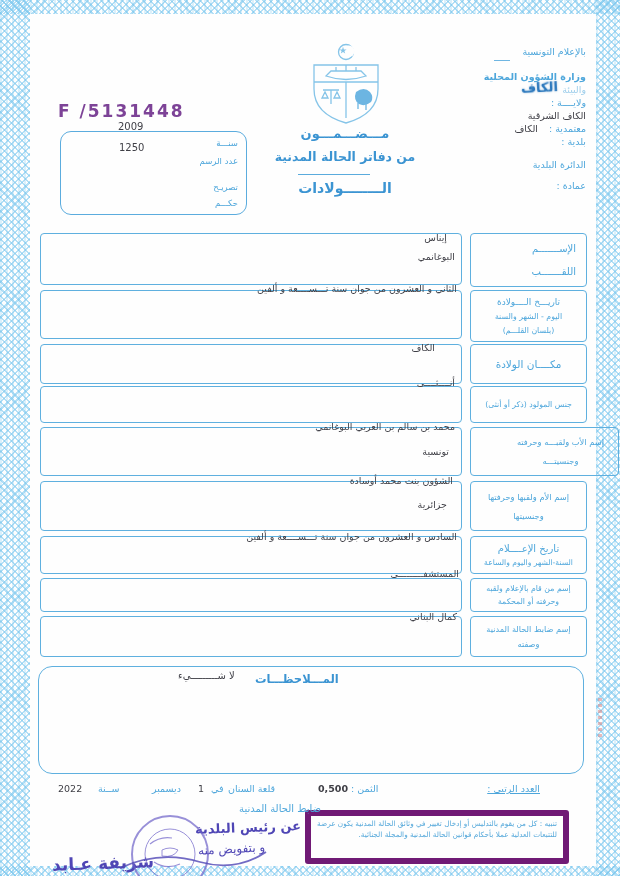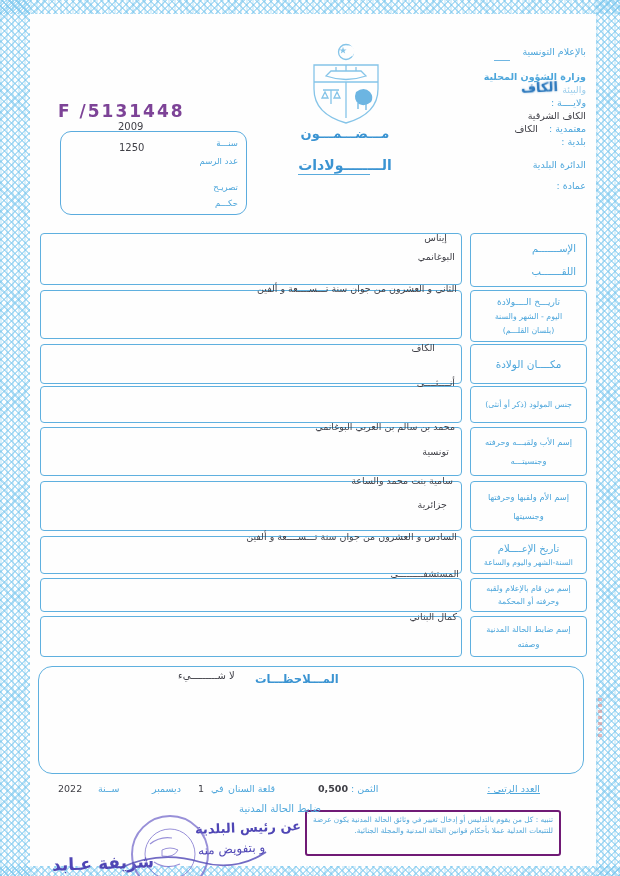--- a/index.html
+++ b/index.html
@@ -61,21 +61,21 @@
 
   
   .remarks{position:absolute;left:38px;top:666px;width:544px;height:106px;
       border:1.5px solid #5fb0df;border-radius:14px;}
   .remarks-title{position:absolute;left:255px;top:672px;font-size:11.5px;font-weight:bold;color:#3b94d2;}
   .remarks-val{position:absolute;left:178px;top:670px;font-size:10px;color:#3f3f46;}
 
   
   .f-item{position:absolute;top:783px;font-size:9.5px;white-space:nowrap;}
   .notice{position:absolute;left:305px;top:810px;width:240px;height:36px;
-      border:2px solid #701a75;border-radius:3px;padding:3px 6px;
+      border:6px solid #701a75;border-radius:3px;padding:3px 6px;
       font-size:7.3px;line-height:1.5;color:#55a8da;text-align:right;}
   .officer-title{position:absolute;left:215px;top:803px;width:130px;text-align:center;
       font-size:10px;color:#4da6db;white-space:nowrap;}
   .hw1{position:absolute;left:195px;top:820px;font-size:13px;transform:rotate(-2deg);font-weight:bold;}
   .hw2{position:absolute;left:198px;top:842px;font-size:12px;transform:rotate(-3deg);}
   .hw-name{position:absolute;left:52px;top:853px;font-size:17px;font-weight:bold;
       letter-spacing:2px;transform:rotate(-2deg);}
   .margin-mark{position:absolute;right:18px;top:695px;width:4px;height:42px;
       background:repeating-linear-gradient(0deg,#d98c8c 0 3px,transparent 3px 6px);opacity:.6;}
 </style>
@@ -131,20 +131,21 @@
   <div class="regbox">
     <div class="lab rtl" style="top:6px;margin-left:28px;">سنـــة</div>
     <div class="lab rtl" style="top:24px;">عدد الرسم</div>
     <div class="lab rtl" style="top:50px;">تصريـح</div>
     <div class="lab rtl" style="top:66px;">حكـــم</div>
     <div class="reg-val ink" style="left:58px;top:10px;">1250</div>
   </div>
 
   <div class="title rtl">
     <div class="t1">مـــضـــمـــون</div>
+    <div class="t2">من دفاتر الحالة المدنية</div>
     <div class="t3">الــــــــولادات</div>
   </div>
   <div class="title-underline"></div>
 
   <div class="vbox" style="top:233px;height:50px;">
     <span class="val rtl" style="top:-2px;right:14px;">إيناس</span>
     <span class="val rtl" style="top:17px;right:6px;">البوغانمي</span>
   </div>
   <div class="lbox" style="top:233px;height:52px;">
     <div class="lstack">
@@ -179,29 +180,29 @@
   <div class="lbox" style="top:386px;height:35px;">
     <div class="lstack" style="justify-content:center;padding:3px 5px;">
       <span class="lbl rtl" style="font-size:7.8px;">جنس المولود (ذكر أو أنثى)</span>
     </div>
   </div>
 
   <div class="vbox" style="top:427px;height:47px;">
     <span class="val rtl" style="top:-7px;right:6px;">محمد بن سالم بن العربي البوغانمي</span>
     <span class="val rtl" style="top:18px;right:12px;">تونسية</span>
   </div>
-  <div class="lbox" style="top:427px;height:47px;">
+  <div class="lbox" style="top:427px;height:47px;padding-left:32px;">
     <div class="lstack" style="padding:5px 6px;">
       <span class="lbl rtl" style="font-size:8.3px;">إسم الأب ولقبـــه وحرفته</span>
       <span class="lbl rtl" style="font-size:8.3px;">وجنسيتـــه</span>
     </div>
   </div>
 
   <div class="vbox" style="top:481px;height:48px;">
-    <span class="val rtl" style="top:-7px;right:8px;">سامية بنت محمد والساعة</span>
+    <span class="val rtl" style="top:-7px;right:8px;">الشؤون بنت محمد أوسادة</span>
     <span class="val rtl" style="top:17px;right:14px;">جزائرية</span>
   </div>
   <div class="lbox" style="top:481px;height:48px;">
     <div class="lstack" style="padding:5px 6px;">
       <span class="lbl rtl" style="font-size:8.3px;">إسم الأم ولقبها وحرفتها</span>
       <span class="lbl rtl" style="font-size:8.3px;">وجنسيتها</span>
     </div>
   </div>
 
   <div class="vbox" style="top:536px;height:36px;">

